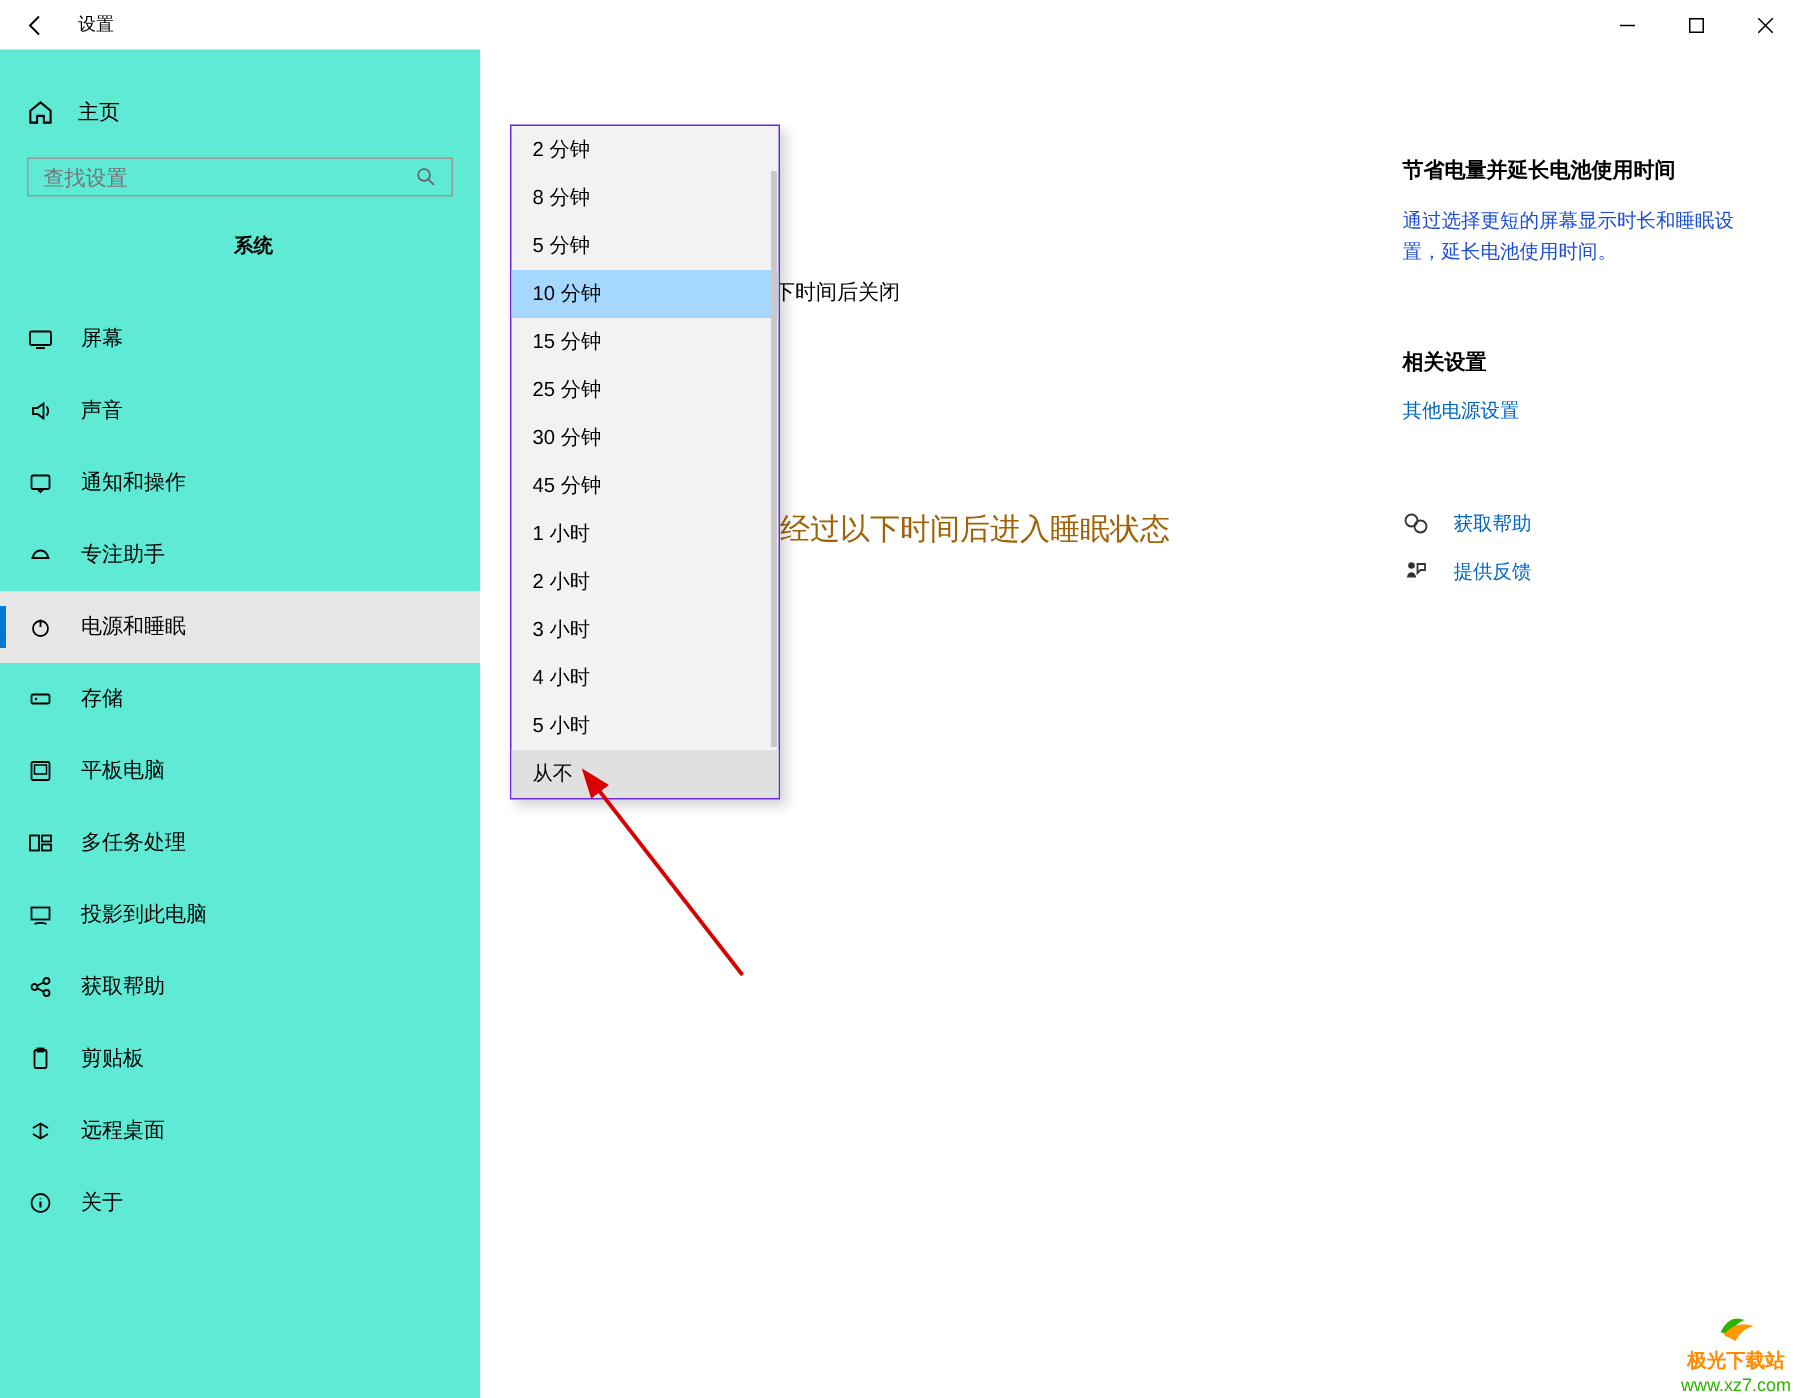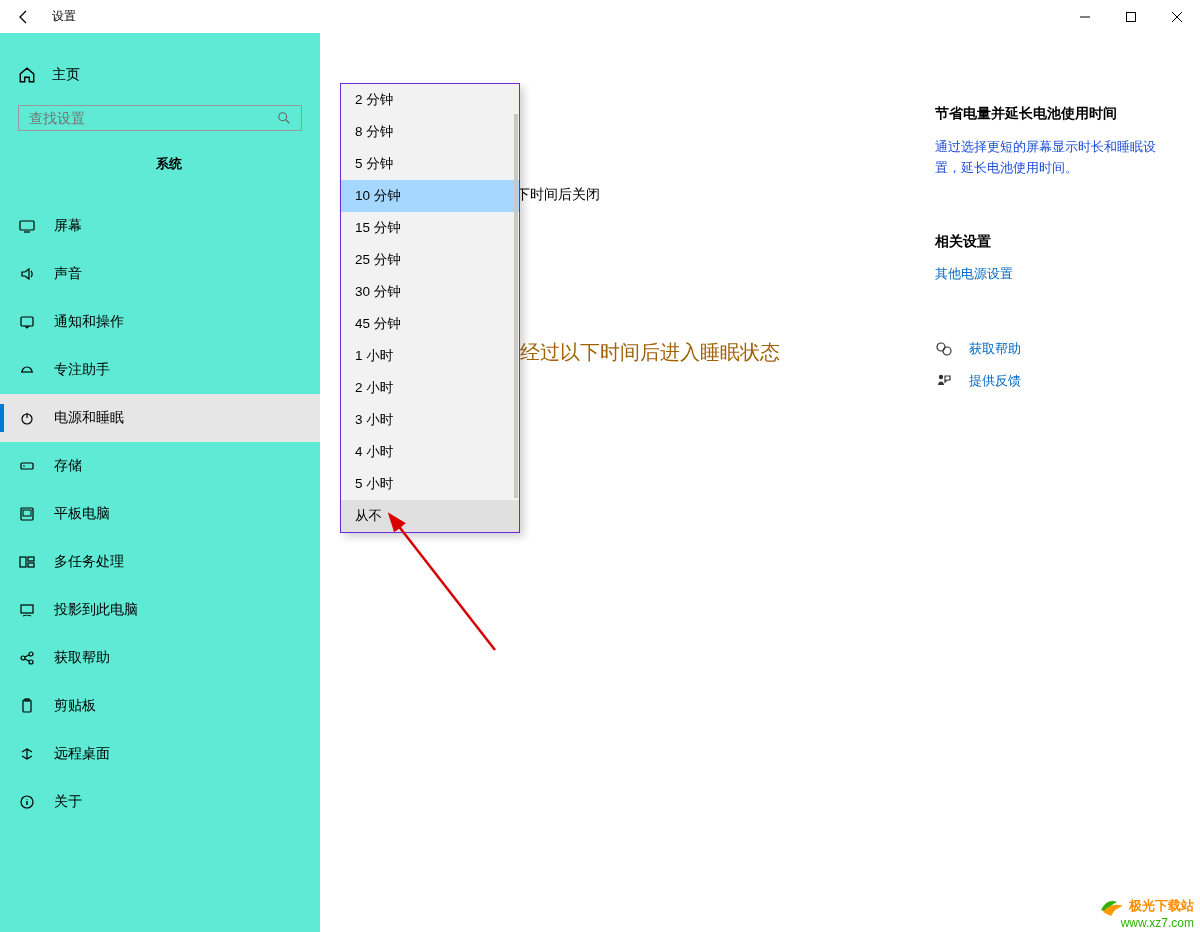--- a/index.html
+++ b/index.html
@@ -61,21 +61,21 @@
   .help-row { display:flex; align-items:center; gap:16px; height:32px; }
   .help-row .hicon { width:18px; display:flex; justify-content:center; }
   .help-row .hicon svg { width:16px; height:16px; }
   .help-row a { font-size:13px; color:#0067c0; text-decoration:none; }
 
   
   .arrow-annot { position:absolute; left:345px; top:500px; pointer-events:none; }
 
   
   .watermark { position:absolute; right:6px; bottom:2px; text-align:right; font-size:13px; }
-  .watermark .line1 { color:#ff8c00; display:flex; align-items:center; justify-content:flex-end; gap:4px; font-weight:600;}
+  .watermark .line1 { color:#ff8c00; display:flex; align-items:center; justify-content:flex-end; gap:4px; font-weight:600;flex-direction:column;}
   .watermark .line2 { color:#2db300; font-size:12px; }
   .watermark svg { width:28px; height:20px; }
 </style>
 </head>
 <body>
 
 <div class="titlebar">
   <div class="back">
     <svg viewBox="0 0 16 16">
         <path d="M10 2 L4 8 L10 14" stroke="#000" stroke-width="1.3" fill="none"></path>

